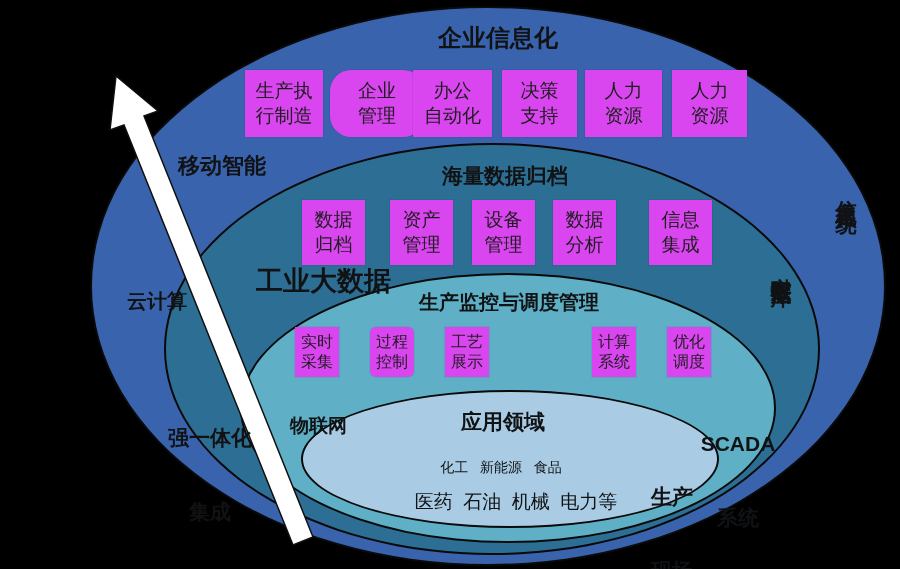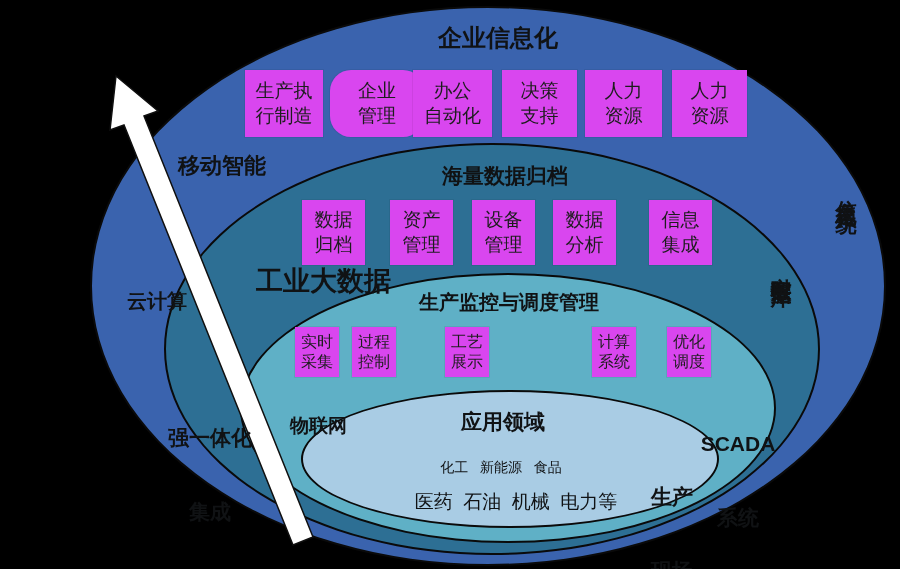--- a/index.html
+++ b/index.html
@@ -92,21 +92,21 @@
   </div>
   <div class="wbox r2" style="left:637px;margin-left:12px;">
     <span>信息</span>
       <span>集成</span>
   </div>
 
   <div class="wbox r3" style="left:295px;">
     <span>实时</span>
       <span>采集</span>
   </div>
-  <div class="wbox r3" style="left:352px;">
+  <div class="wbox r3" style="left:370px;border-radius:6px;">
     <span>过程</span>
       <span>控制</span>
   </div>
   <div class="wbox r3" style="left:445px;">
     <span>工艺</span>
       <span>展示</span>
   </div>
   <div class="wbox r3" style="left:592px;">
     <span>计算</span>
       <span>系统</span>

